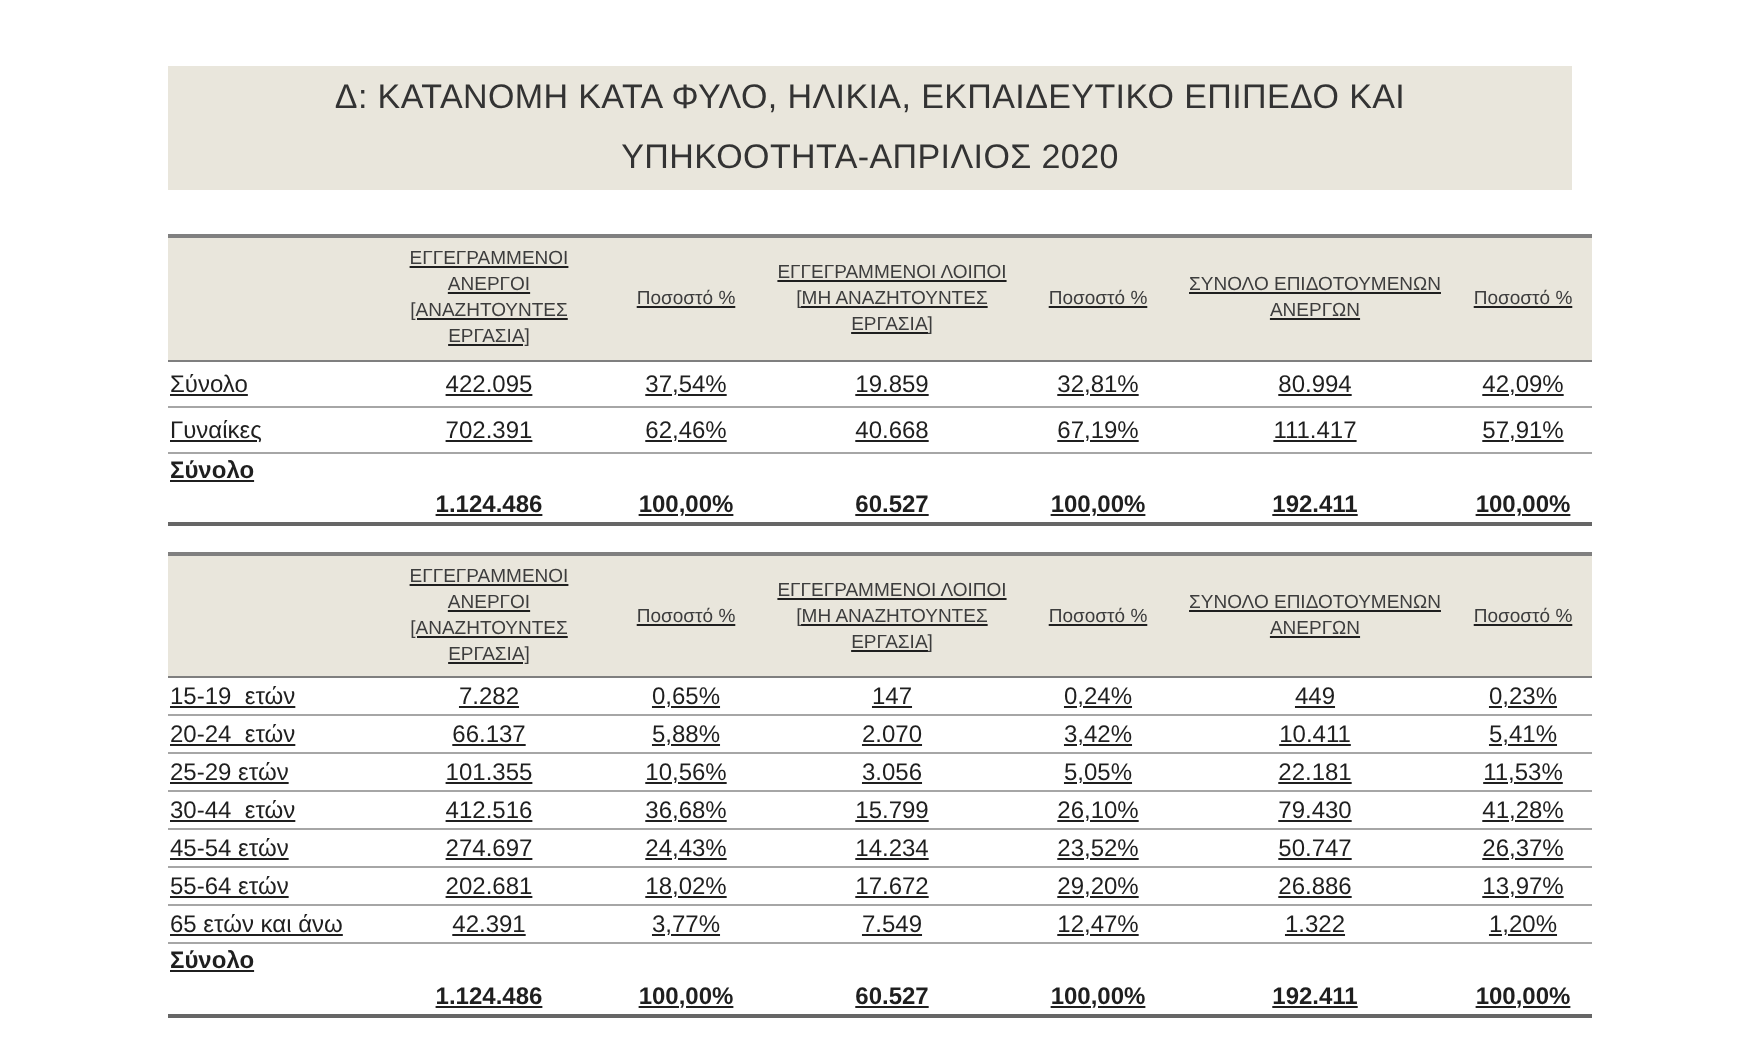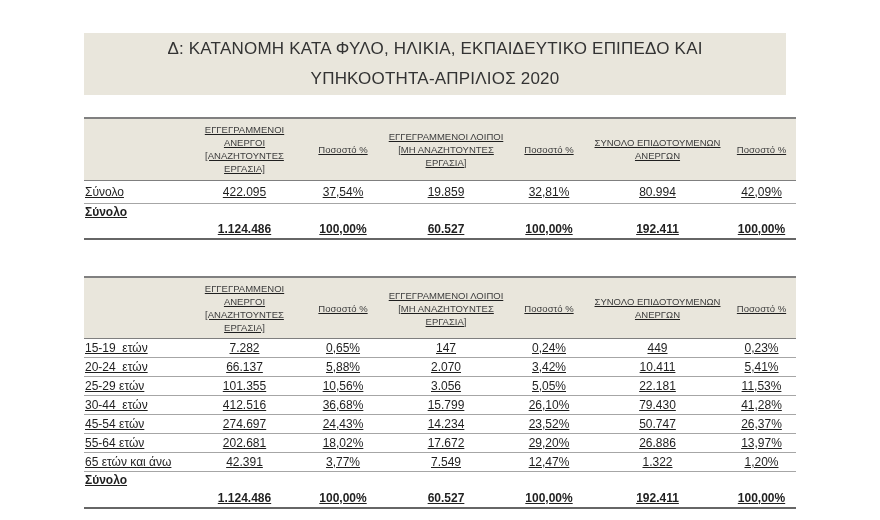--- a/index.html
+++ b/index.html
@@ -82,20 +82,29 @@
     <tbody>
       <tr class="data-row">
         <th class="rowlbl">Σύνολο</th>
         <td>422.095</td>
         <td>37,54%</td>
         <td>19.859</td>
         <td>32,81%</td>
         <td>80.994</td>
         <td>42,09%</td>
       </tr>
+      <tr class="data-row">
+        <th class="rowlbl">Γυναίκες</th>
+        <td>702.391</td>
+        <td>62,46%</td>
+        <td>40.668</td>
+        <td>67,19%</td>
+        <td>111.417</td>
+        <td>57,91%</td>
+      </tr>
       <tr class="total-label-row">
         <th class="rowlbl">Σύνολο</th>
         <td colspan="6"></td>
       </tr>
       <tr class="total-values-row">
         <th class="rowlbl"></th>
         <td>1.124.486</td>
         <td>100,00%</td>
         <td>60.527</td>
         <td>100,00%</td>

